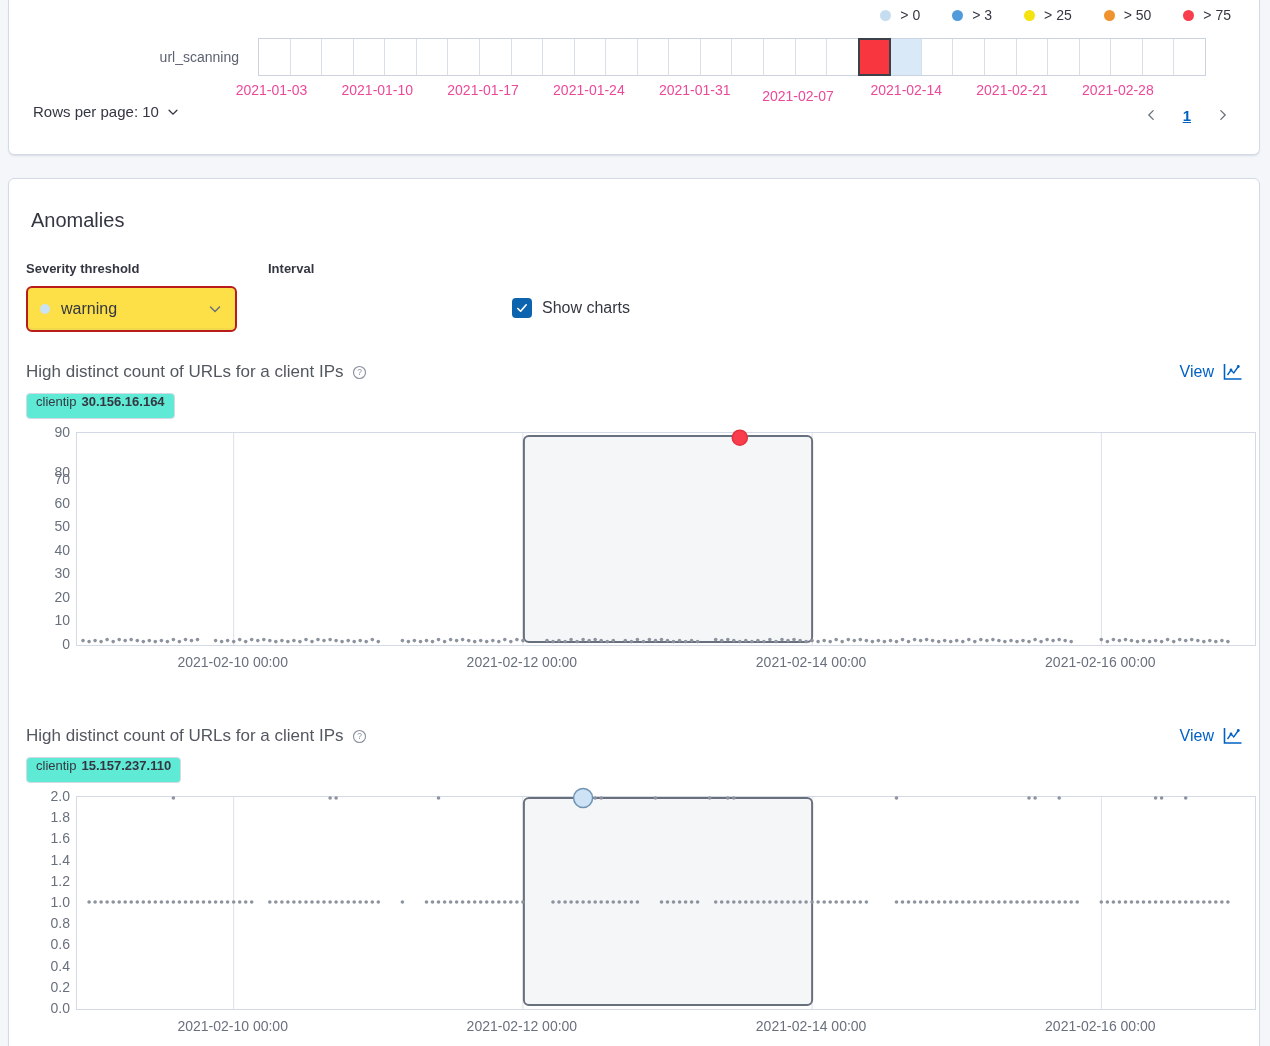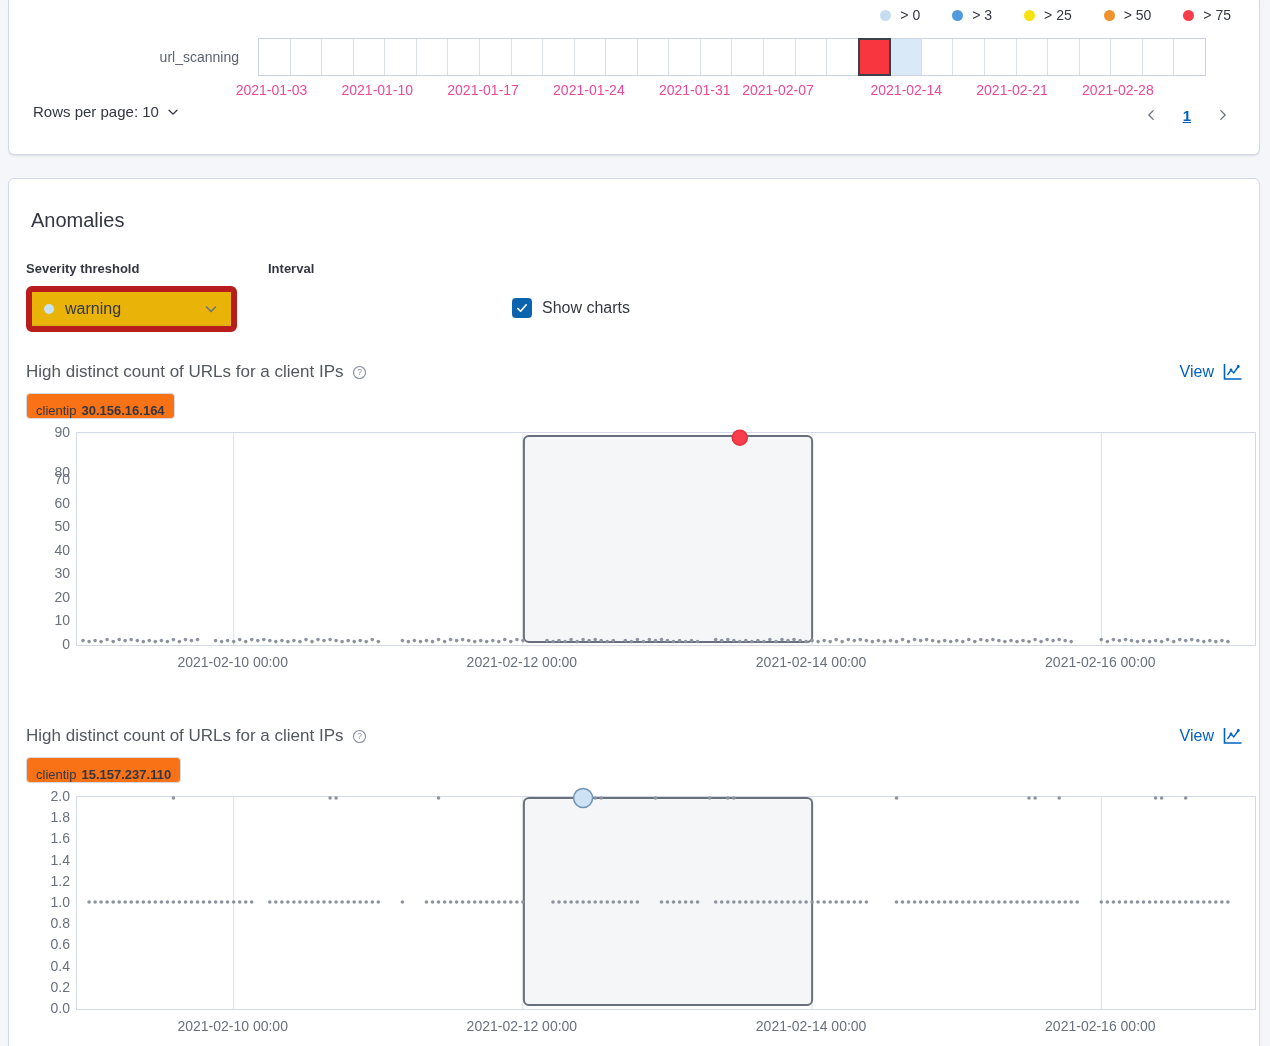--- a/index.html
+++ b/index.html
@@ -35,41 +35,41 @@
   .rpp{display:flex;align-items:center;gap:7px;cursor:pointer}
   .pagination{display:flex;align-items:center;gap:16px}
   .page-btn{display:flex;align-items:center;justify-content:center;width:24px;height:24px;cursor:pointer}
   .page-num{color:#0061c4;font-weight:700;text-decoration:underline;cursor:pointer;padding:0 4px}
 
   
   .anomalies-title{position:absolute;top:30px;left:22px;font-size:20px;font-weight:400;color:#343741}
   .ctrl-label{position:absolute;font-size:13px;font-weight:700;color:#343741}
   #sev-label{top:82px;left:17px}
   #int-label{top:82px;left:259px}
-  .select{position:absolute;top:107px;width:211px;height:46px;background:#eab308;
-    border:6px solid #b91c1c;border-radius:6px;display:flex;align-items:center;
+  .select{position:absolute;top:107px;width:211px;height:46px;background:#fde047;
+    border:2px solid #b91c1c;border-radius:6px;display:flex;align-items:center;
     padding:0 12px;box-sizing:border-box;font-size:16px;cursor:pointer;
     box-shadow:inset 0 -2px 0 rgba(105,112,125,.07)}
   #sev-select{left:17px}
   #int-select{left:259px}
   .select .caret{margin-left:auto}
   .warn-dot{width:10px;height:10px;border-radius:50%;margin-right:11px}
   .checkbox-row{position:absolute;top:119px;left:503px;display:flex;align-items:center;gap:10px;font-size:16px}
   .checkbox{width:20px;height:20px;border-radius:4px;background:#0b64ad;display:flex;
     align-items:center;justify-content:center;cursor:pointer}
 
   .chart-head{position:absolute;left:17px;right:16px;height:26px;display:flex;align-items:center}
   #chart-head-0{top:180px}
   #chart-head-1{top:544px}
   .chart-title{font-size:17px;color:#53575f}
   .help-icon{margin-left:9px;display:flex;cursor:pointer}
   .view-link{margin-left:auto;display:flex;align-items:center;gap:8px;color:#0061c4;
     font-size:16px;font-weight:500;cursor:pointer}
   .badge{position:absolute;left:17px;height:24px;border:1px solid #d3dae6;border-radius:4px;
-    display:inline-flex;align-items:flex-end;padding:0 9px;font-size:13px;gap:5px;background:#f97316}
+    display:inline-flex;align-items:flex-start;padding:0 9px;font-size:13px;gap:5px;background:#5eead4}
   #badge-0{top:214px}
   #badge-1{top:578px}
   .badge b{font-size:13px}
 
   .chart-wrap{position:absolute;left:17px;width:1228px;height:244px}
   #chart-0{top:253px}
   #chart-1{top:617px}
   .yaxis{position:absolute;left:0;top:0;width:44px;height:212px}
   .ytick{position:absolute;right:0;font-size:14px;color:#69707d;line-height:18px}
   svg.plot{position:absolute;left:50px;top:0;width:1178px;height:212px;border:1px solid #d3dae6;
@@ -136,21 +136,21 @@
       <div class="sw-cell"></div>
       <div class="sw-cell"></div>
       <div class="sw-cell"></div>
     </div>
   <div class="sw-dates" id="sw-dates">
       <span class="sw-date" style="left: 13.5px;">2021-01-03</span>
       <span class="sw-date" style="left: 119.3px;">2021-01-10</span>
       <span class="sw-date" style="left: 225.1px;">2021-01-17</span>
       <span class="sw-date" style="left: 330.9px;">2021-01-24</span>
       <span class="sw-date" style="left: 436.7px;">2021-01-31</span>
-      <span class="sw-date" style="left: 520px;">2021-02-07</span>
+      <span class="sw-date" style="left: 540px; margin-top: 6px;">2021-02-07</span>
       <span class="sw-date" style="left: 648.3px;">2021-02-14</span>
       <span class="sw-date" style="left: 754.1px;">2021-02-21</span>
       <span class="sw-date" style="left: 859.9px;">2021-02-28</span>
     </div>
 
   <div class="bottom-bar">
     <div class="rpp">
       <span>Rows per page: 10</span>
       <svg class="caret" width="14" height="14" viewBox="0 0 16 16">
           <path d="M3.5 6l4.5 4.5L12.5 6" stroke="#343741" stroke-width="1.5" fill="none" stroke-linecap="round"></path>

